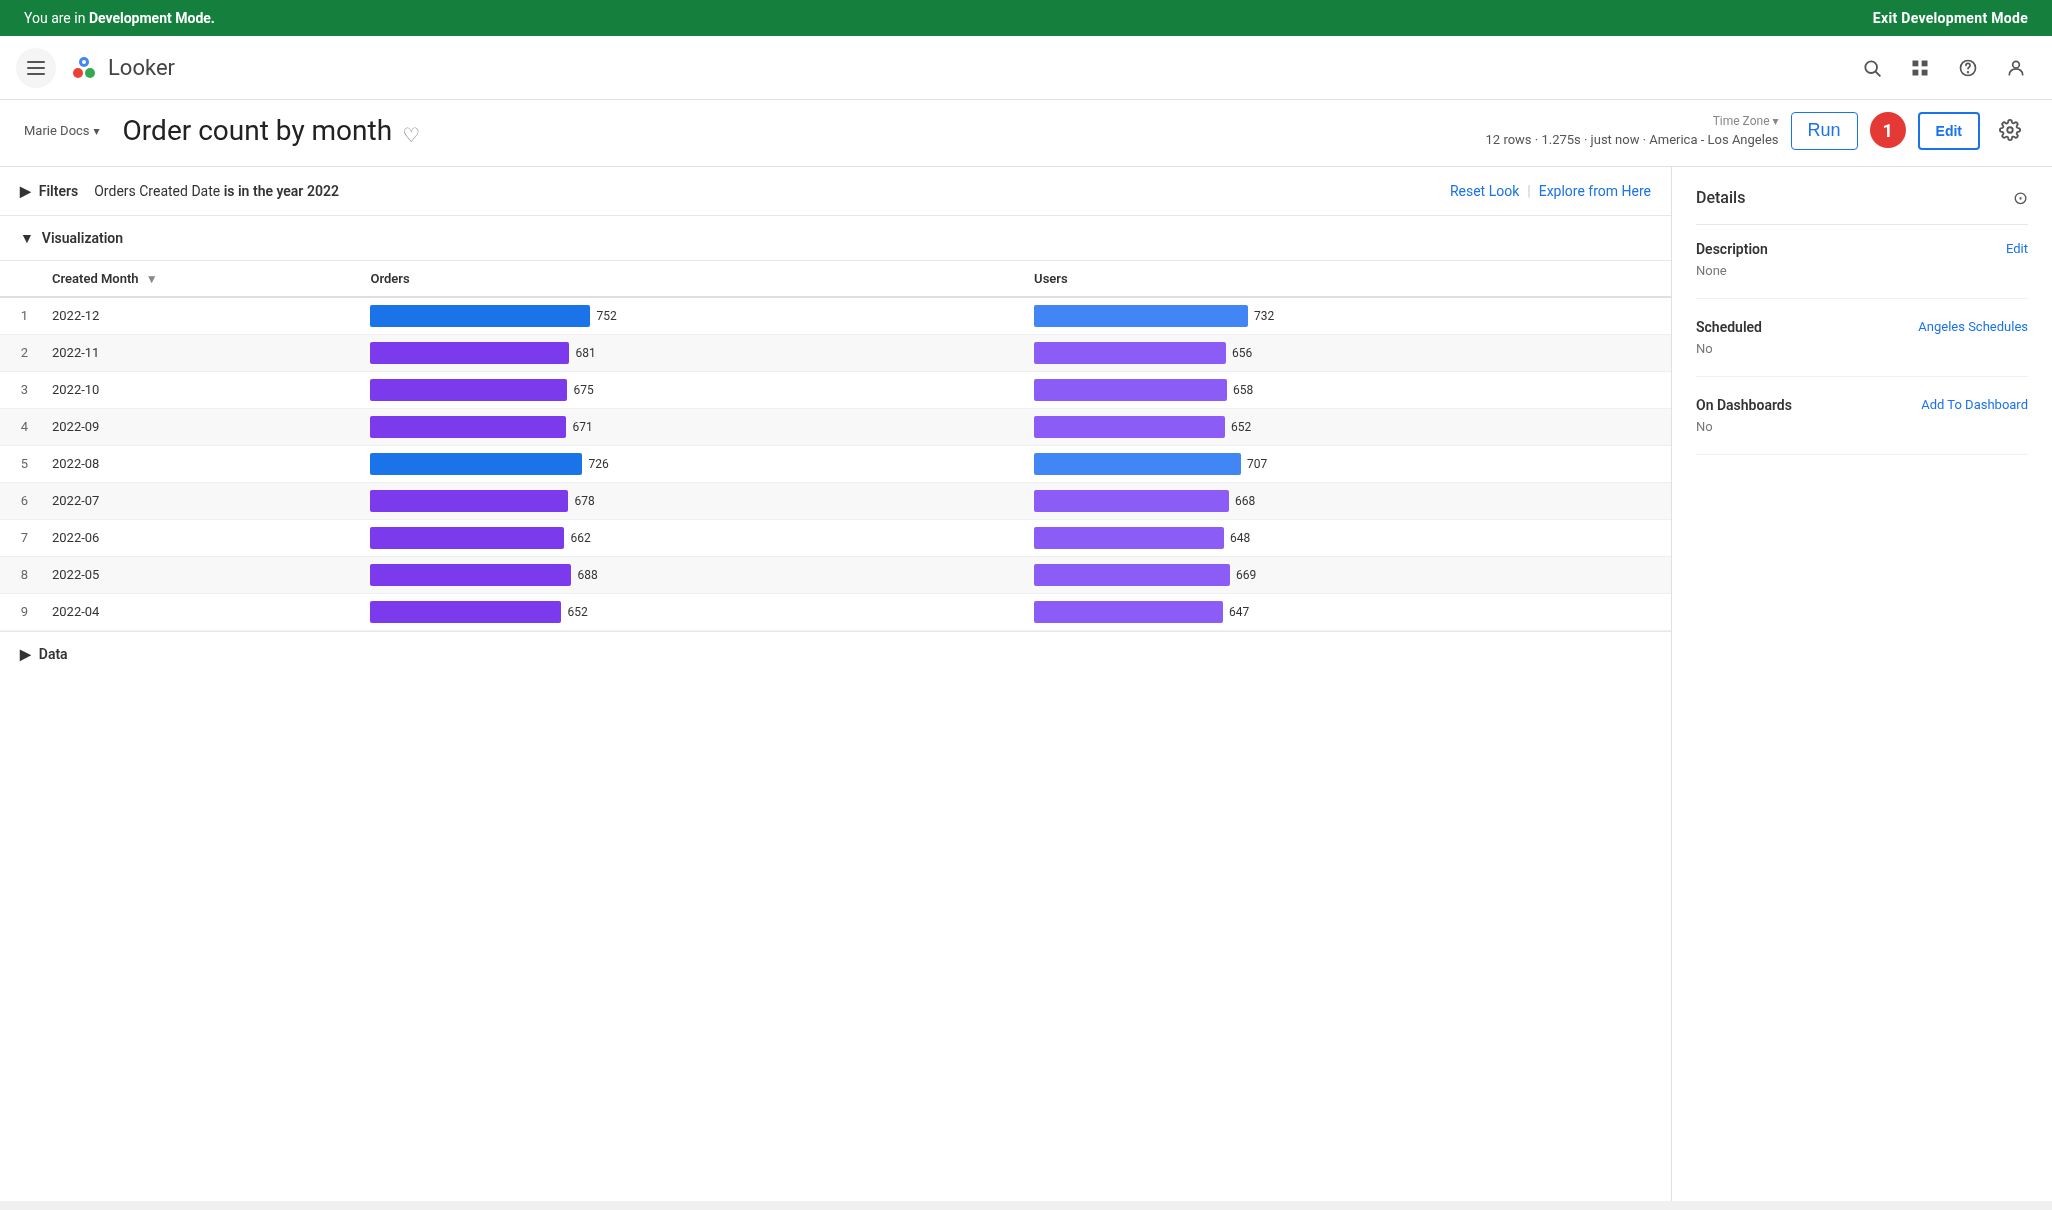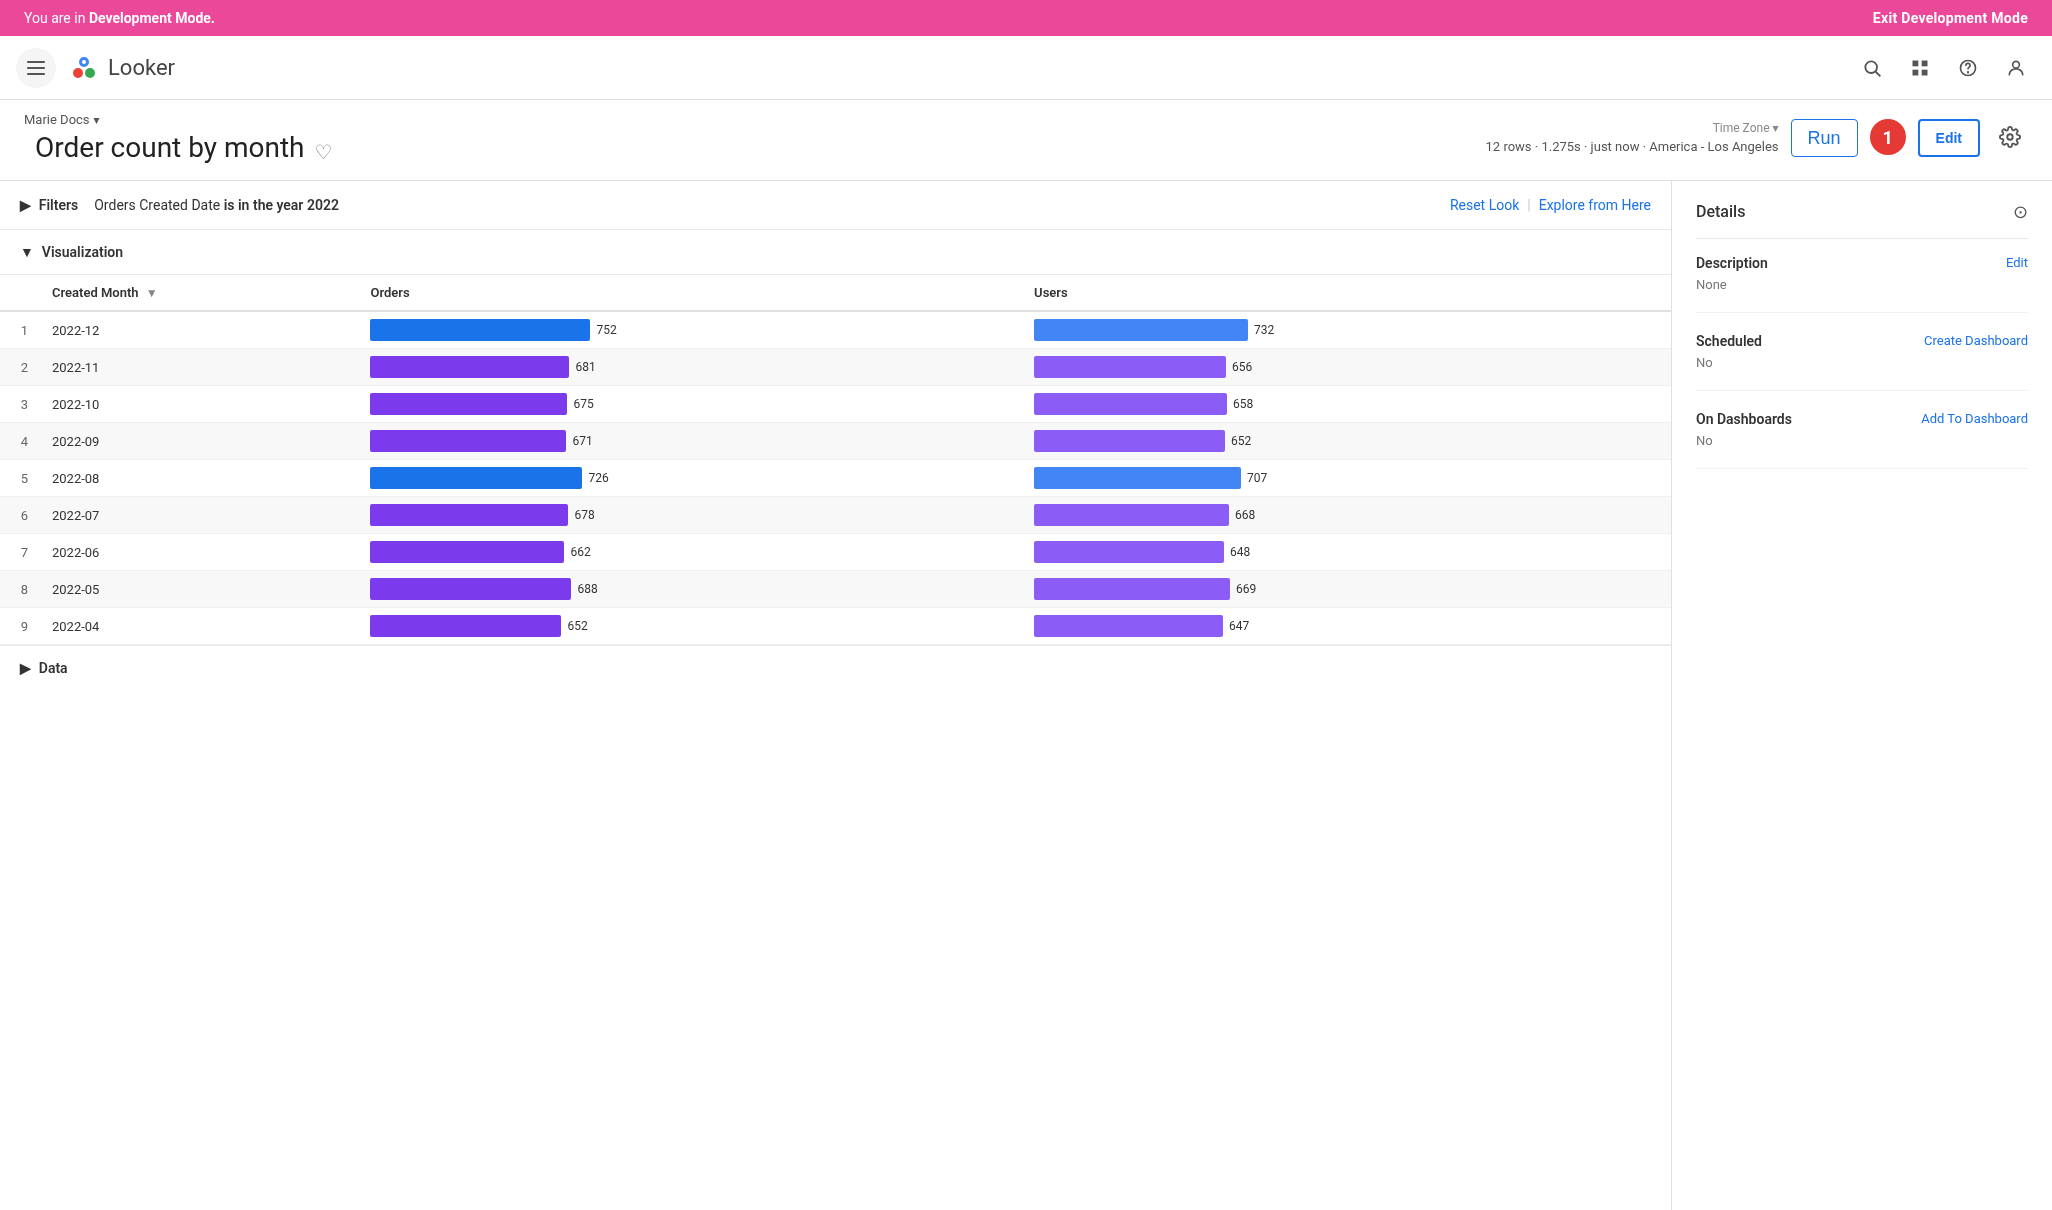--- a/index.html
+++ b/index.html
@@ -1,20 +1,20 @@
 <!DOCTYPE html>
 <html><head>
   <meta charset="utf-8">
   <style>
     * { box-sizing: border-box; margin: 0; padding: 0; }
     body { font-family: 'Google Sans', Roboto, Arial, sans-serif; background: #f0f0f0; font-size: 14px; color: #333; }
 
     
     .dev-banner {
-      background: #ec4899;
+      background: #15803d;
       color: white;
       padding: 10px 24px;
       display: flex;
       justify-content: space-between;
       align-items: center;
       font-size: 14px;
     }
     .dev-banner-exit {
       font-weight: 700;
       cursor: pointer;
@@ -59,21 +59,21 @@
 
     
     .title-bar {
       background: white;
       padding: 12px 24px 16px;
       border-bottom: 1px solid #e0e0e0;
       display: flex;
       align-items: center;
       justify-content: space-between;
     }
-    .title-left { display: flex; flex-direction: column; gap: 4px; }
+    .title-left { display: flex; flex-direction: row; gap: 12px; }
     .breadcrumb {
       font-size: 13px;
       color: #555;
       display: flex;
       align-items: center;
       gap: 4px;
       cursor: pointer;
     }
     .breadcrumb-chevron { font-size: 12px; }
     .page-title {
@@ -577,21 +577,21 @@
       <div class="sidebar-field-header">
         <span class="sidebar-field-label">Description</span>
         <span class="sidebar-field-action">Edit</span>
       </div>
       <div class="sidebar-field-value">None</div>
     </div>
 
     <div class="sidebar-field">
       <div class="sidebar-field-header">
         <span class="sidebar-field-label">Scheduled</span>
-        <span class="sidebar-field-action">Create Dashboard</span>
+        <span class="sidebar-field-action">Angeles Schedules</span>
       </div>
       <div class="sidebar-field-value">No</div>
     </div>
 
     <div class="sidebar-field">
       <div class="sidebar-field-header">
         <span class="sidebar-field-label">On Dashboards</span>
         <span class="sidebar-field-action">Add To Dashboard</span>
       </div>
       <div class="sidebar-field-value">No</div>

